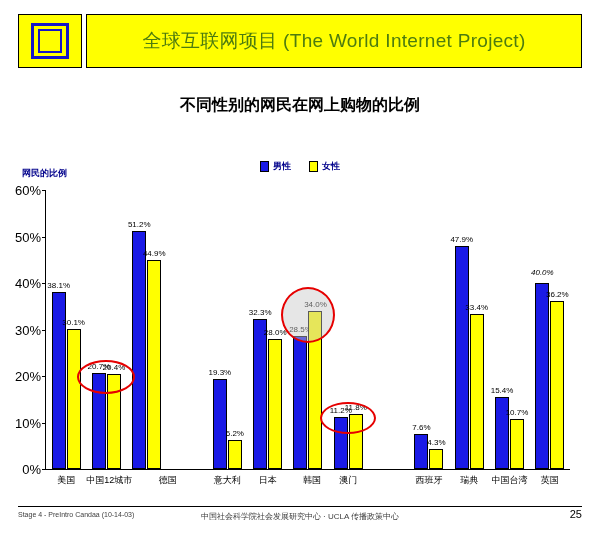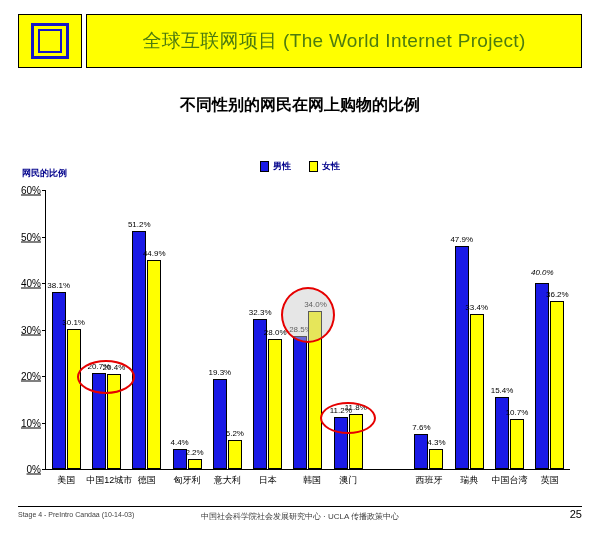--- a/index.html
+++ b/index.html
@@ -21,21 +21,21 @@
   .lg{display:flex;align-items:center;gap:4px;}
   .lg .sw{width:9px;height:11px;border:1px solid #000;box-sizing:border-box;}
   .sw-m{background:#1a1ae6;}
   .sw-f{background:#ffff00;}
 
   
   #ylabel{position:absolute;left:22px;top:167px;font-size:9px;font-weight:bold;color:#00008b;}
 
   
   #plot{position:absolute;left:45px;top:190px;width:525px;height:280px;border-left:1px solid #000;border-bottom:1px solid #000;box-sizing:border-box;}
-  .ytick{position:absolute;right:100%;transform:translateY(-50%);padding-right:5px;font-size:10px;color:#000;white-space:nowrap;text-decoration:underline;}
+  .ytick{position:absolute;right:100%;transform:translateY(-50%);padding-right:5px;font-size:13px;color:#000;white-space:nowrap;}
   .ytickmark{position:absolute;left:-4px;width:4px;height:1px;background:#000;}
 
   .group{position:absolute;bottom:0;height:100%;}
   .bar{position:absolute;bottom:0;border:1px solid #000;box-sizing:border-box;}
   .bar.m{background:#1a1ae6;left:0;}
   .bar.f{background:#ffff00;}
   .vlabel{position:absolute;font-size:8px;color:#000;white-space:nowrap;text-align:center;}
 
   .xtick{position:absolute;top:100%;margin-top:5px;font-size:9px;color:#000;text-align:center;white-space:nowrap;}
 
@@ -104,28 +104,21 @@
       <div class="vlabel" style="left: -2.34615px; width: 30px; bottom: 98.255px;">20.7%</div>
       <div class="bar f" style="width: 14px; height: 94.86px; left: 20.6538px;"></div>
       <div class="vlabel" style="left: 12.6538px; width: 30px; bottom: 96.86px;">20.4%</div>
       <div class="xtick" style="left: 0px; width: 40.3077px;">中国12城市</div>
     </div>
     <div class="group" style="left: 80.6154px; width: 40.3077px;">
       <div class="bar m" style="width: 14px; height: 238.08px; left: 5.65385px;"></div>
       <div class="vlabel" style="left: -2.34615px; width: 30px; bottom: 240.08px;">51.2%</div>
       <div class="bar f" style="width: 14px; height: 208.785px; left: 20.6538px;"></div>
       <div class="vlabel" style="left: 12.6538px; width: 30px; bottom: 210.785px;">44.9%</div>
-      <div class="xtick" style="left: 0px; width: 40.3077px;">德国</div>
-    </div>
-    <div class="group" style="left: 120.923px; width: 40.3077px;">
-      <div class="bar m" style="width: 14px; height: 20.46px; left: 5.65385px;"></div>
-      <div class="vlabel" style="left: -2.34615px; width: 30px; bottom: 22.46px;">4.4%</div>
-      <div class="bar f" style="width: 14px; height: 10.23px; left: 20.6538px;"></div>
-      <div class="vlabel" style="left: 12.6538px; width: 30px; bottom: 12.23px;">2.2%</div>
-      <div class="xtick" style="left: 0px; width: 40.3077px;">匈牙利</div>
+      <div class="xtick" style="left: 0px; width: 40.3077px; padding-left: 21px;">德国</div>
     </div>
     <div class="group" style="left: 161.231px; width: 40.3077px;">
       <div class="bar m" style="width: 14px; height: 89.745px; left: 5.65385px;"></div>
       <div class="vlabel" style="left: -2.34615px; width: 30px; bottom: 91.745px;">19.3%</div>
       <div class="bar f" style="width: 14px; height: 28.83px; left: 20.6538px;"></div>
       <div class="vlabel" style="left: 12.6538px; width: 30px; bottom: 30.83px;">6.2%</div>
       <div class="xtick" style="left: 0px; width: 40.3077px;">意大利</div>
     </div>
     <div class="group" style="left: 201.538px; width: 40.3077px;">
       <div class="bar m" style="width: 14px; height: 150.195px; left: 5.65385px;"></div>

